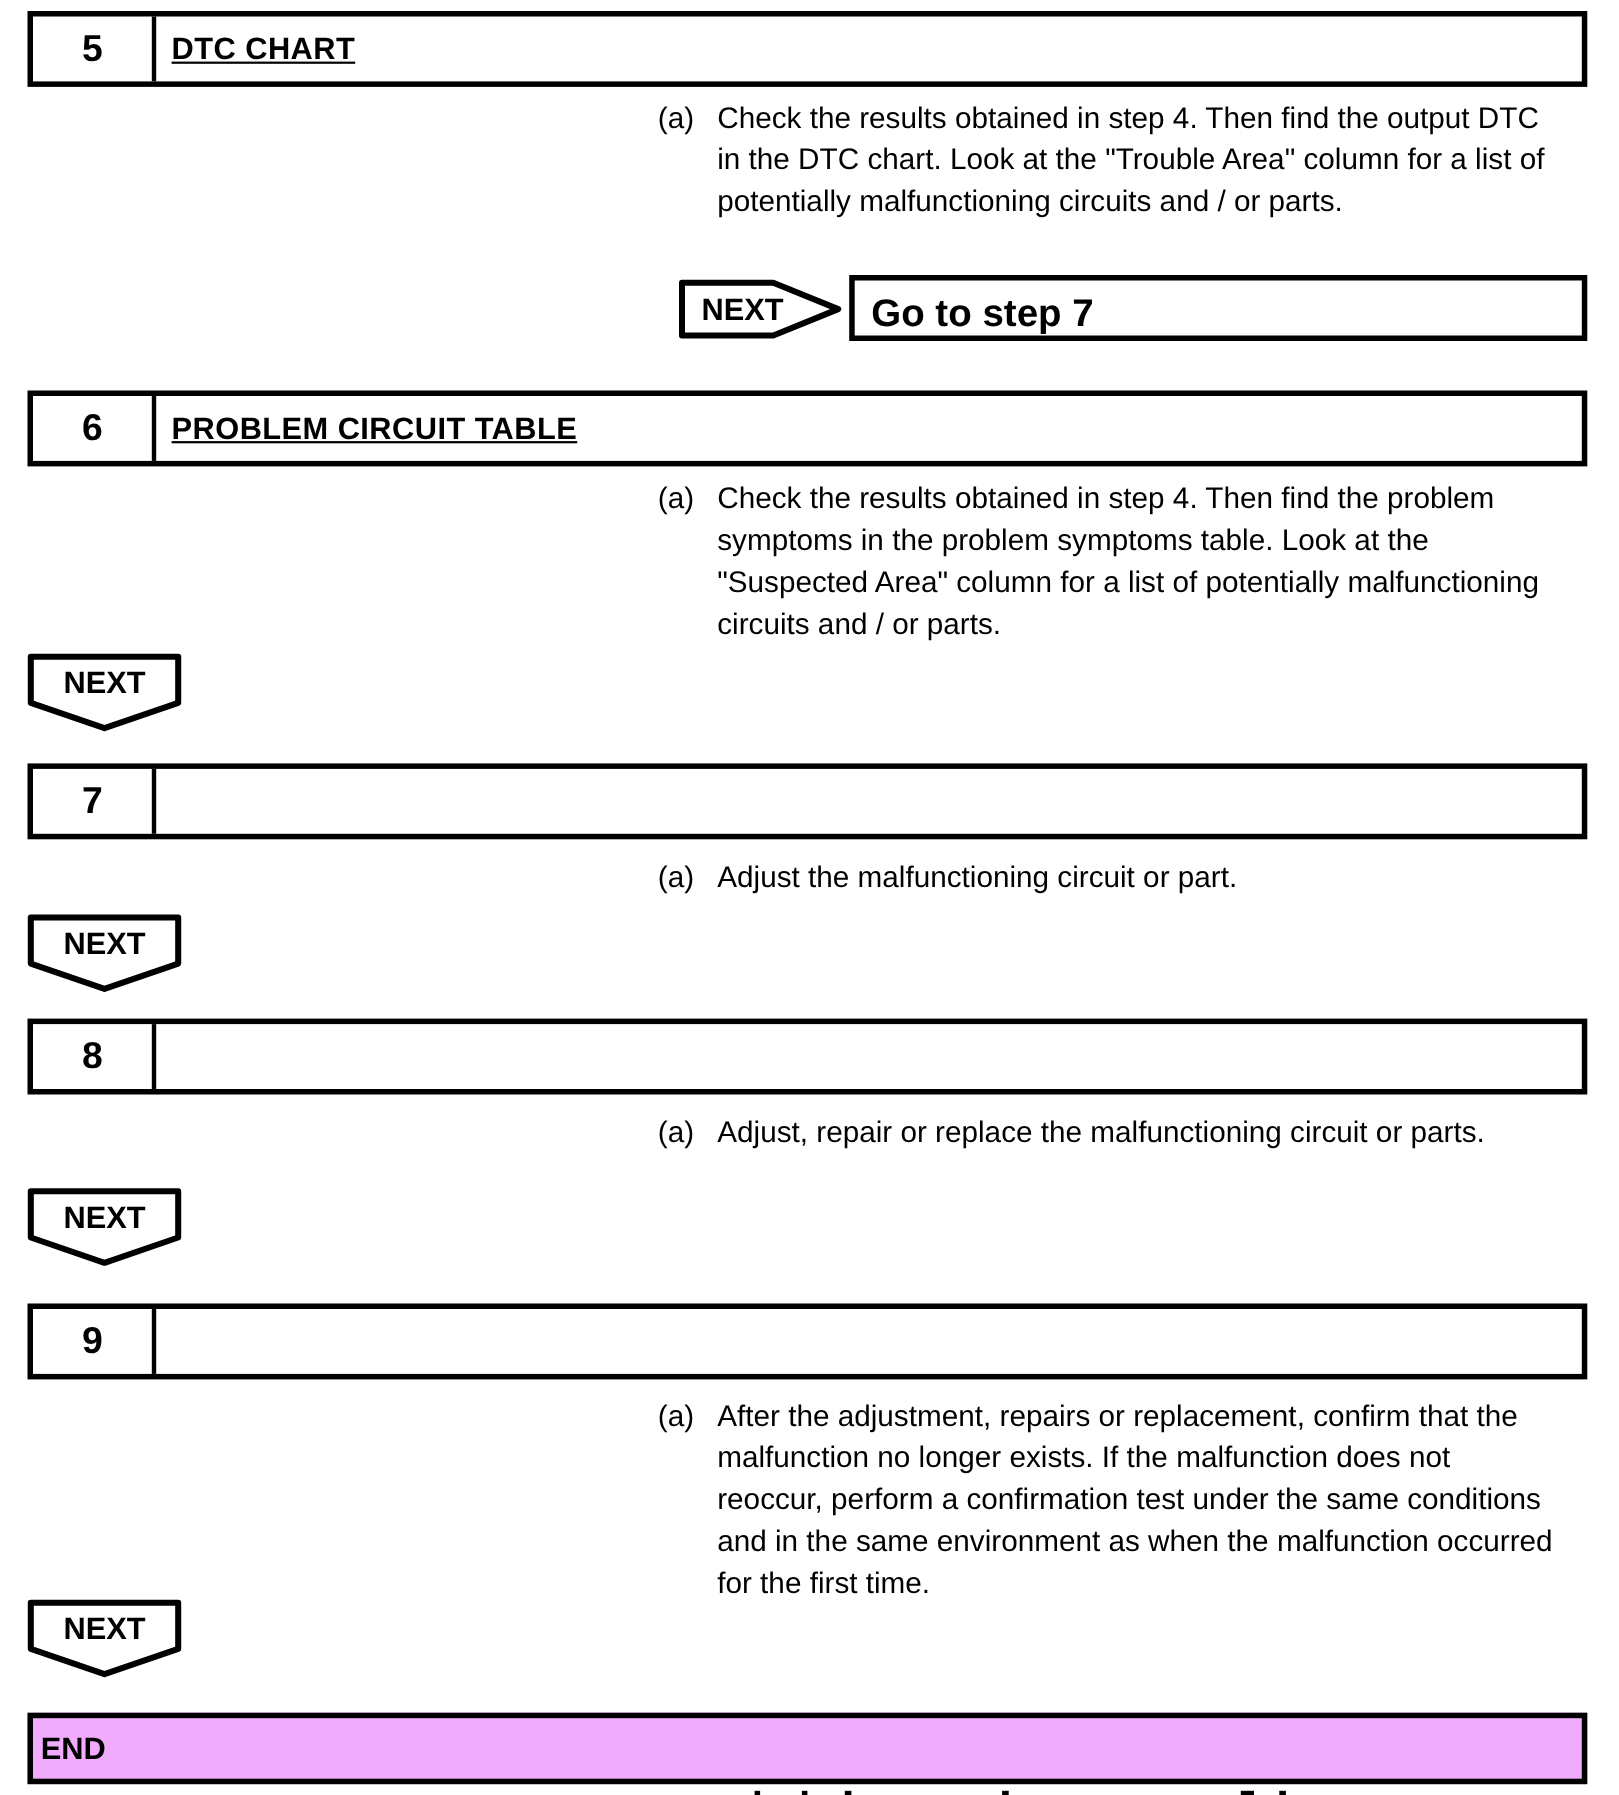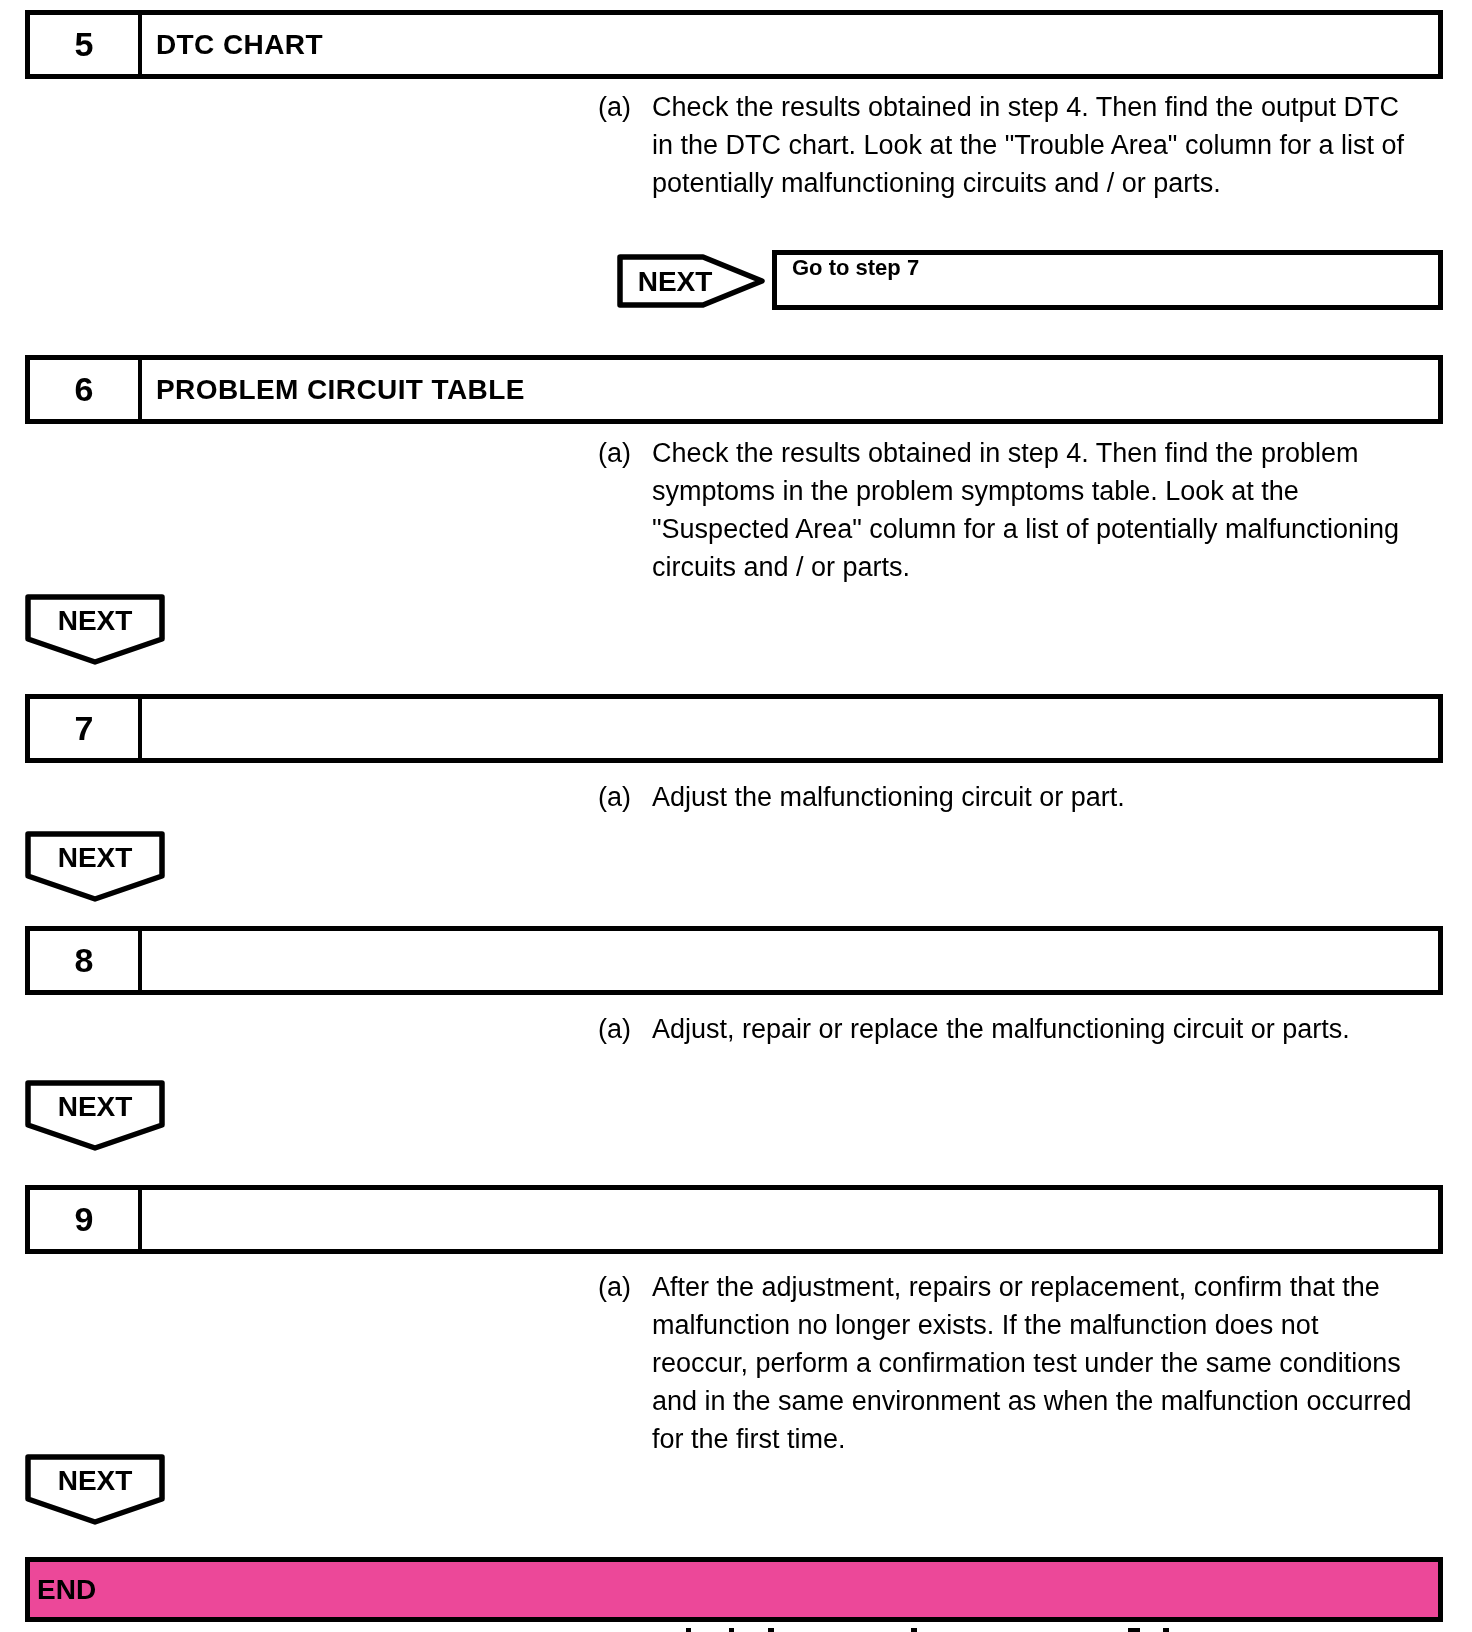--- a/index.html
+++ b/index.html
@@ -36,43 +36,44 @@
   .step-title {
     flex: 1;
     display: flex;
     align-items: center;
     padding-left: 14px;
     font-size: 28px;
     font-weight: bold;
     letter-spacing: 0.4px;
     white-space: nowrap;
     overflow: hidden;
+    text-decoration: underline;
   }
   
   .desc {
     position: absolute;
     left: 598px;
     display: flex;
     font-size: 27px;
     line-height: 38px;
   }
   .item-label { width: 54px; flex: 0 0 54px; }
   .item-text  { width: 760px; }
   
   .goto-box {
     position: absolute;
     left: 772px;
     width: 671px;
     height: 60px;
     border: 5px solid #000;
     box-sizing: border-box;
     display: flex;
-    align-items: flex-start;
+    align-items: flex-end;
     padding-left: 15px;
-    font-size: 22px;
+    font-size: 35px;
     font-weight: bold;
     background: #fff;
   }
   
   .shape { fill: #ffffff; stroke: #000000; stroke-width: 5.5; stroke-linejoin: round; }
   .svgtxt {
     font-family: "Liberation Sans", sans-serif;
     font-size: 28px;
     font-weight: bold;
     fill: #000;
@@ -86,21 +87,21 @@
     top: 1557px;
     width: 1418px;
     height: 65px;
     border: 5px solid #000;
     box-sizing: border-box;
     display: flex;
     align-items: center;
     padding-left: 7px;
     font-size: 28px;
     font-weight: bold;
-    background: #ec4899;
+    background: #f0abfc;
   }
   
   .frag {
     position: absolute;
     top: 1628px;
     height: 10px;
     background: #000;
   }
 </style>
 </head>

